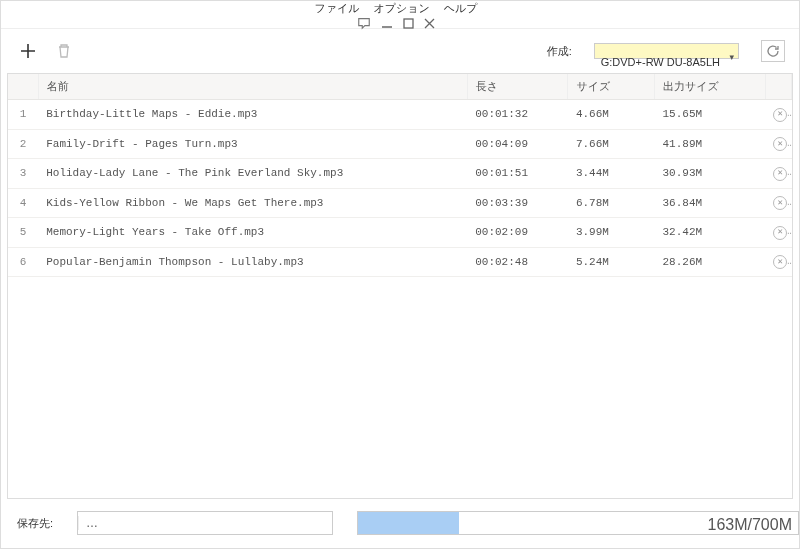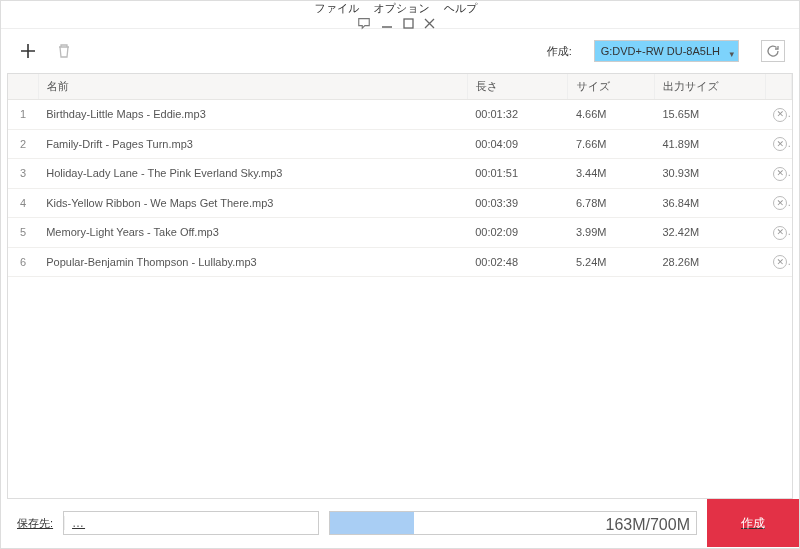--- a/index.html
+++ b/index.html
@@ -57,24 +57,24 @@
     display: flex; align-items: center; justify-content: center;
     margin-right: 10px;
     color: #444;
     cursor: pointer;
   }
   .tool-btn.disabled { color: #bbb; cursor: default; }
   .toolbar .spacer { flex: 1; }
   .toolbar-right { display: flex; align-items: center; gap: 22px; }
   .drive-select {
     border: 1px solid #ccc;
-    height: 22px;
-    padding: 0 18px 0 6px;
-    font-size: 11px;
-    background: #7dd3fc;
+    height: 16px;
+    padding: 8px 18px 0 6px;
+    font-size: 11px;
+    background: #fef9c3;
     position: relative;
     min-width: 120px;
     line-height: 20px;
     cursor: pointer;
   }
   .drive-select::after {
     content: "▾";
     position: absolute;
     right: 4px; top: 3px;
     font-size: 9px;
@@ -88,20 +88,21 @@
     color: #777;
   }
 
   
   .table-wrap {
     margin: 0 6px;
     border: 1px solid #ddd;
     height: 426px;
     overflow: hidden;
     background: #fff;
+    font-family: Liberation Mono, monospace;
   }
   table { width: 100%; border-collapse: collapse; table-layout: fixed; }
   col.idx   { width: 30px; }
   col.name  { width: 426px; }
   col.len   { width: 100px; }
   col.size  { width: 86px; }
   col.out   { width: 110px; }
   col.del   { width: 26px; }
   thead td {
     background: #f7f6f5;
@@ -133,22 +134,21 @@
     font-size: 9px; line-height: 1;
     color: #999;
   }
 
   
   .footer {
     display: flex;
     align-items: center;
     height: 48px;
     padding: 0 0 0 16px;
-    gap: 10px;
-    text-decoration: underline;
+    gap: 24px;
   }
   .footer-label { font-size: 11px; color: #333; }
   .path-box {
     display: flex;
     align-items: center;
     border: 1px solid #ccc;
     height: 24px;
     width: 256px;
   }
   .path-input {
@@ -334,14 +334,13 @@
 
 <div class="footer">
   <span class="footer-label">保存先:</span>
   <div class="path-box">
     <div class="path-browse">…</div>
   </div>
   <div class="progress">
     <div class="progress-fill"></div>
     <div class="progress-text">163M/700M</div>
   </div>
-  <div class="create-btn">作成</div>
 </div>
 
 </body></html>

